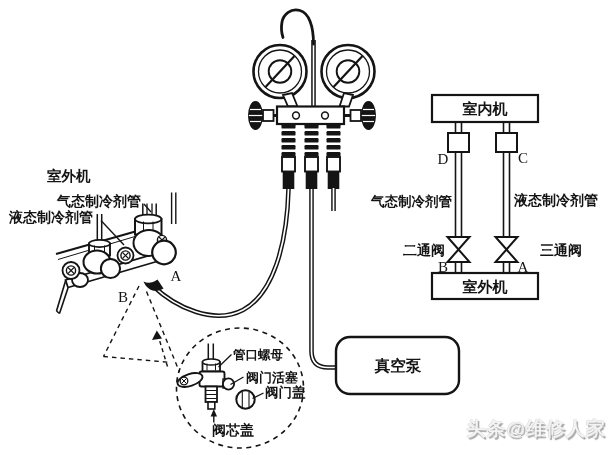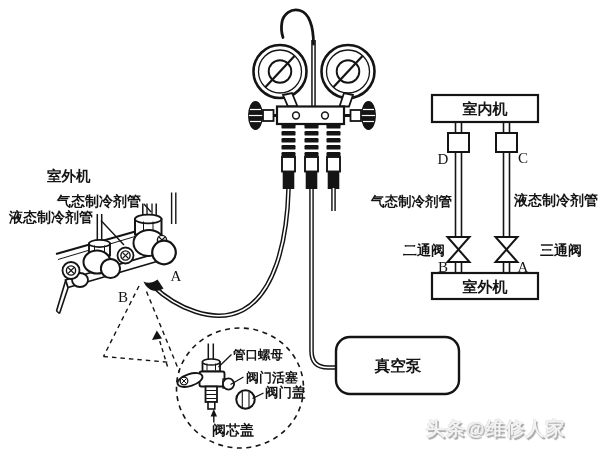--- a/index.html
+++ b/index.html
@@ -4,21 +4,21 @@
 <style>
   html,body{margin:0;padding:0;background:#ffffff;}
   .stage{
     position:relative;width:610px;height:455px;background:#ffffff;overflow:hidden;
     font-family:"Liberation Sans", sans-serif;
   }
   svg text{fill:#141414;}
   .cjk{font-family:"Liberation Sans", sans-serif;font-weight:700;}
   .letter{font-family:"Liberation Serif","DejaVu Serif", serif;font-weight:400;}
   .watermark{
-    position:absolute;right:4px;top:416px;width:180px;text-align:left;
+    position:absolute;right:4px;top:416px;width:180px;text-align:right;
     font-family:"Liberation Sans", sans-serif;font-weight:700;font-size:19px;
     color:#f3f3f3;letter-spacing:1px;
     text-shadow:1.5px 1.5px 1px #a5a5a5, -0.5px -0.5px 0 #d8d8d8, 0 0 1px #c4c4c4;
     user-select:none;
   }
 </style>
 </head>
 <body>
 
 <div class="stage">

